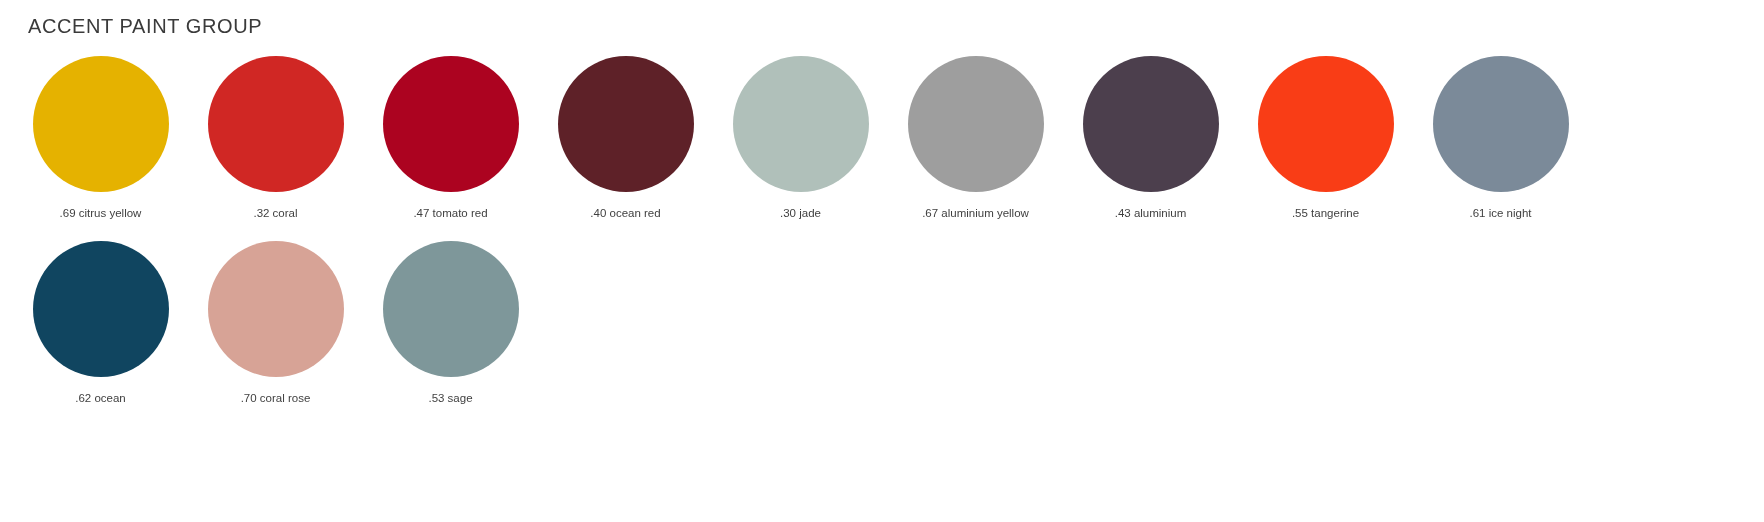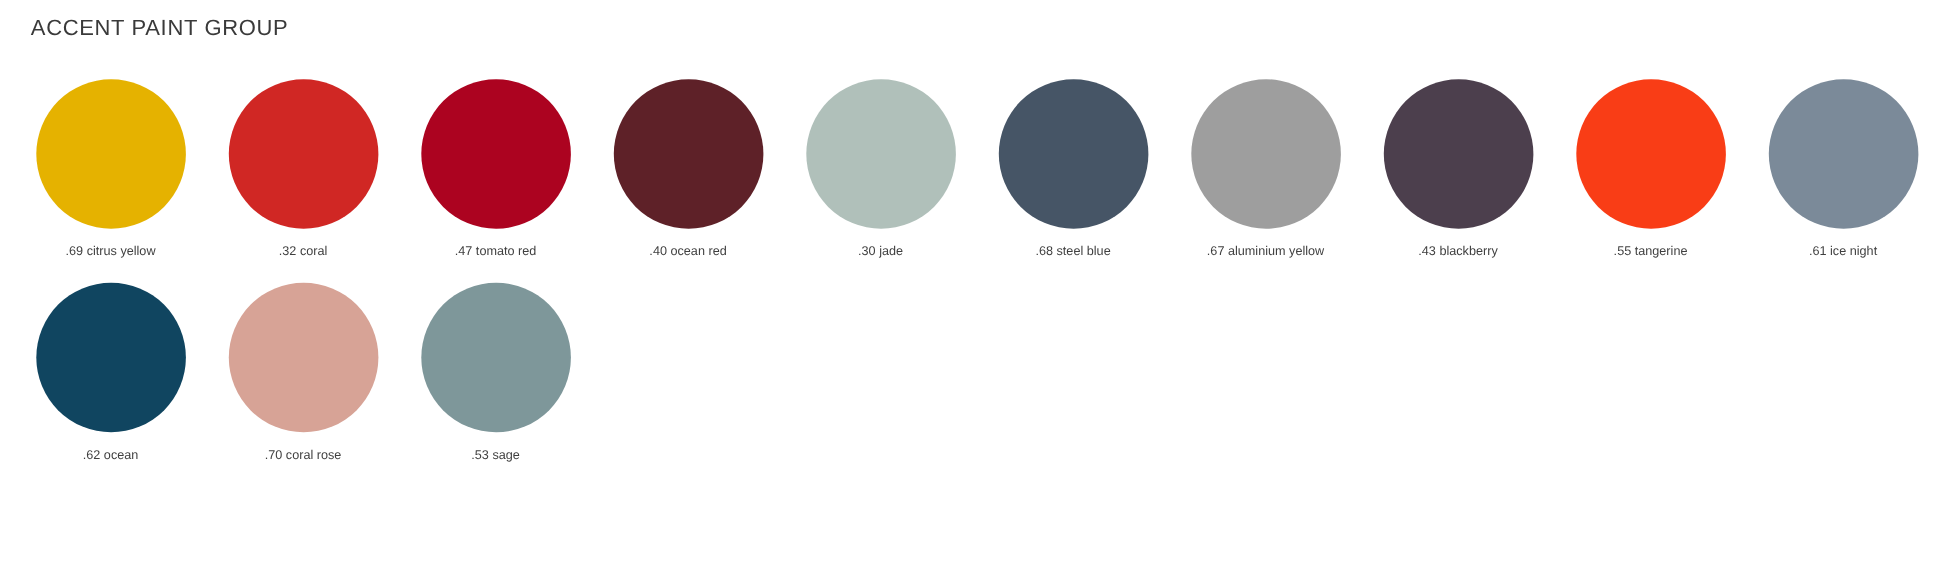--- a/index.html
+++ b/index.html
@@ -27,21 +27,21 @@
     top: 15px;
     font-size: 20px;
     font-weight: 400;
     letter-spacing: 0.6px;
     color: #3a3a3a;
     white-space: nowrap;
   }
   .swatch-grid {
     position: absolute;
     left: 0px;
-    top: 72px;
+    top: 56px;
     width: 1764px;
   }
   .swatch-row {
     display: flex;
     flex-direction: row;
     align-items: flex-start;
     margin: 0;
     padding: 0;
   }
   .swatch-row + .swatch-row {
@@ -98,30 +98,26 @@
       </div>
       <div class="swatch-cell">
         <span class="swatch-disc" style="background:#5E2128;"></span>
         <span class="swatch-label">.40 ocean red</span>
       </div>
       <div class="swatch-cell">
         <span class="swatch-disc" style="background:#B0C0BA;"></span>
         <span class="swatch-label">.30 jade</span>
       </div>
       <div class="swatch-cell">
-        <span class="swatch-disc" style="background:#465566;"></span>
-        <span class="swatch-label">.68 steel blue</span>
-      </div>
-      <div class="swatch-cell">
         <span class="swatch-disc" style="background:#9E9E9E;"></span>
         <span class="swatch-label">.67 aluminium yellow</span>
       </div>
       <div class="swatch-cell">
         <span class="swatch-disc" style="background:#4C3F4D;"></span>
-        <span class="swatch-label">.43 blackberry</span>
+        <span class="swatch-label">.43 aluminium</span>
       </div>
       <div class="swatch-cell">
         <span class="swatch-disc" style="background:#F93D16;"></span>
         <span class="swatch-label">.55 tangerine</span>
       </div>
       <div class="swatch-cell">
         <span class="swatch-disc" style="background:#7B8A99;"></span>
         <span class="swatch-label">.61 ice night</span>
       </div>
     </div>

